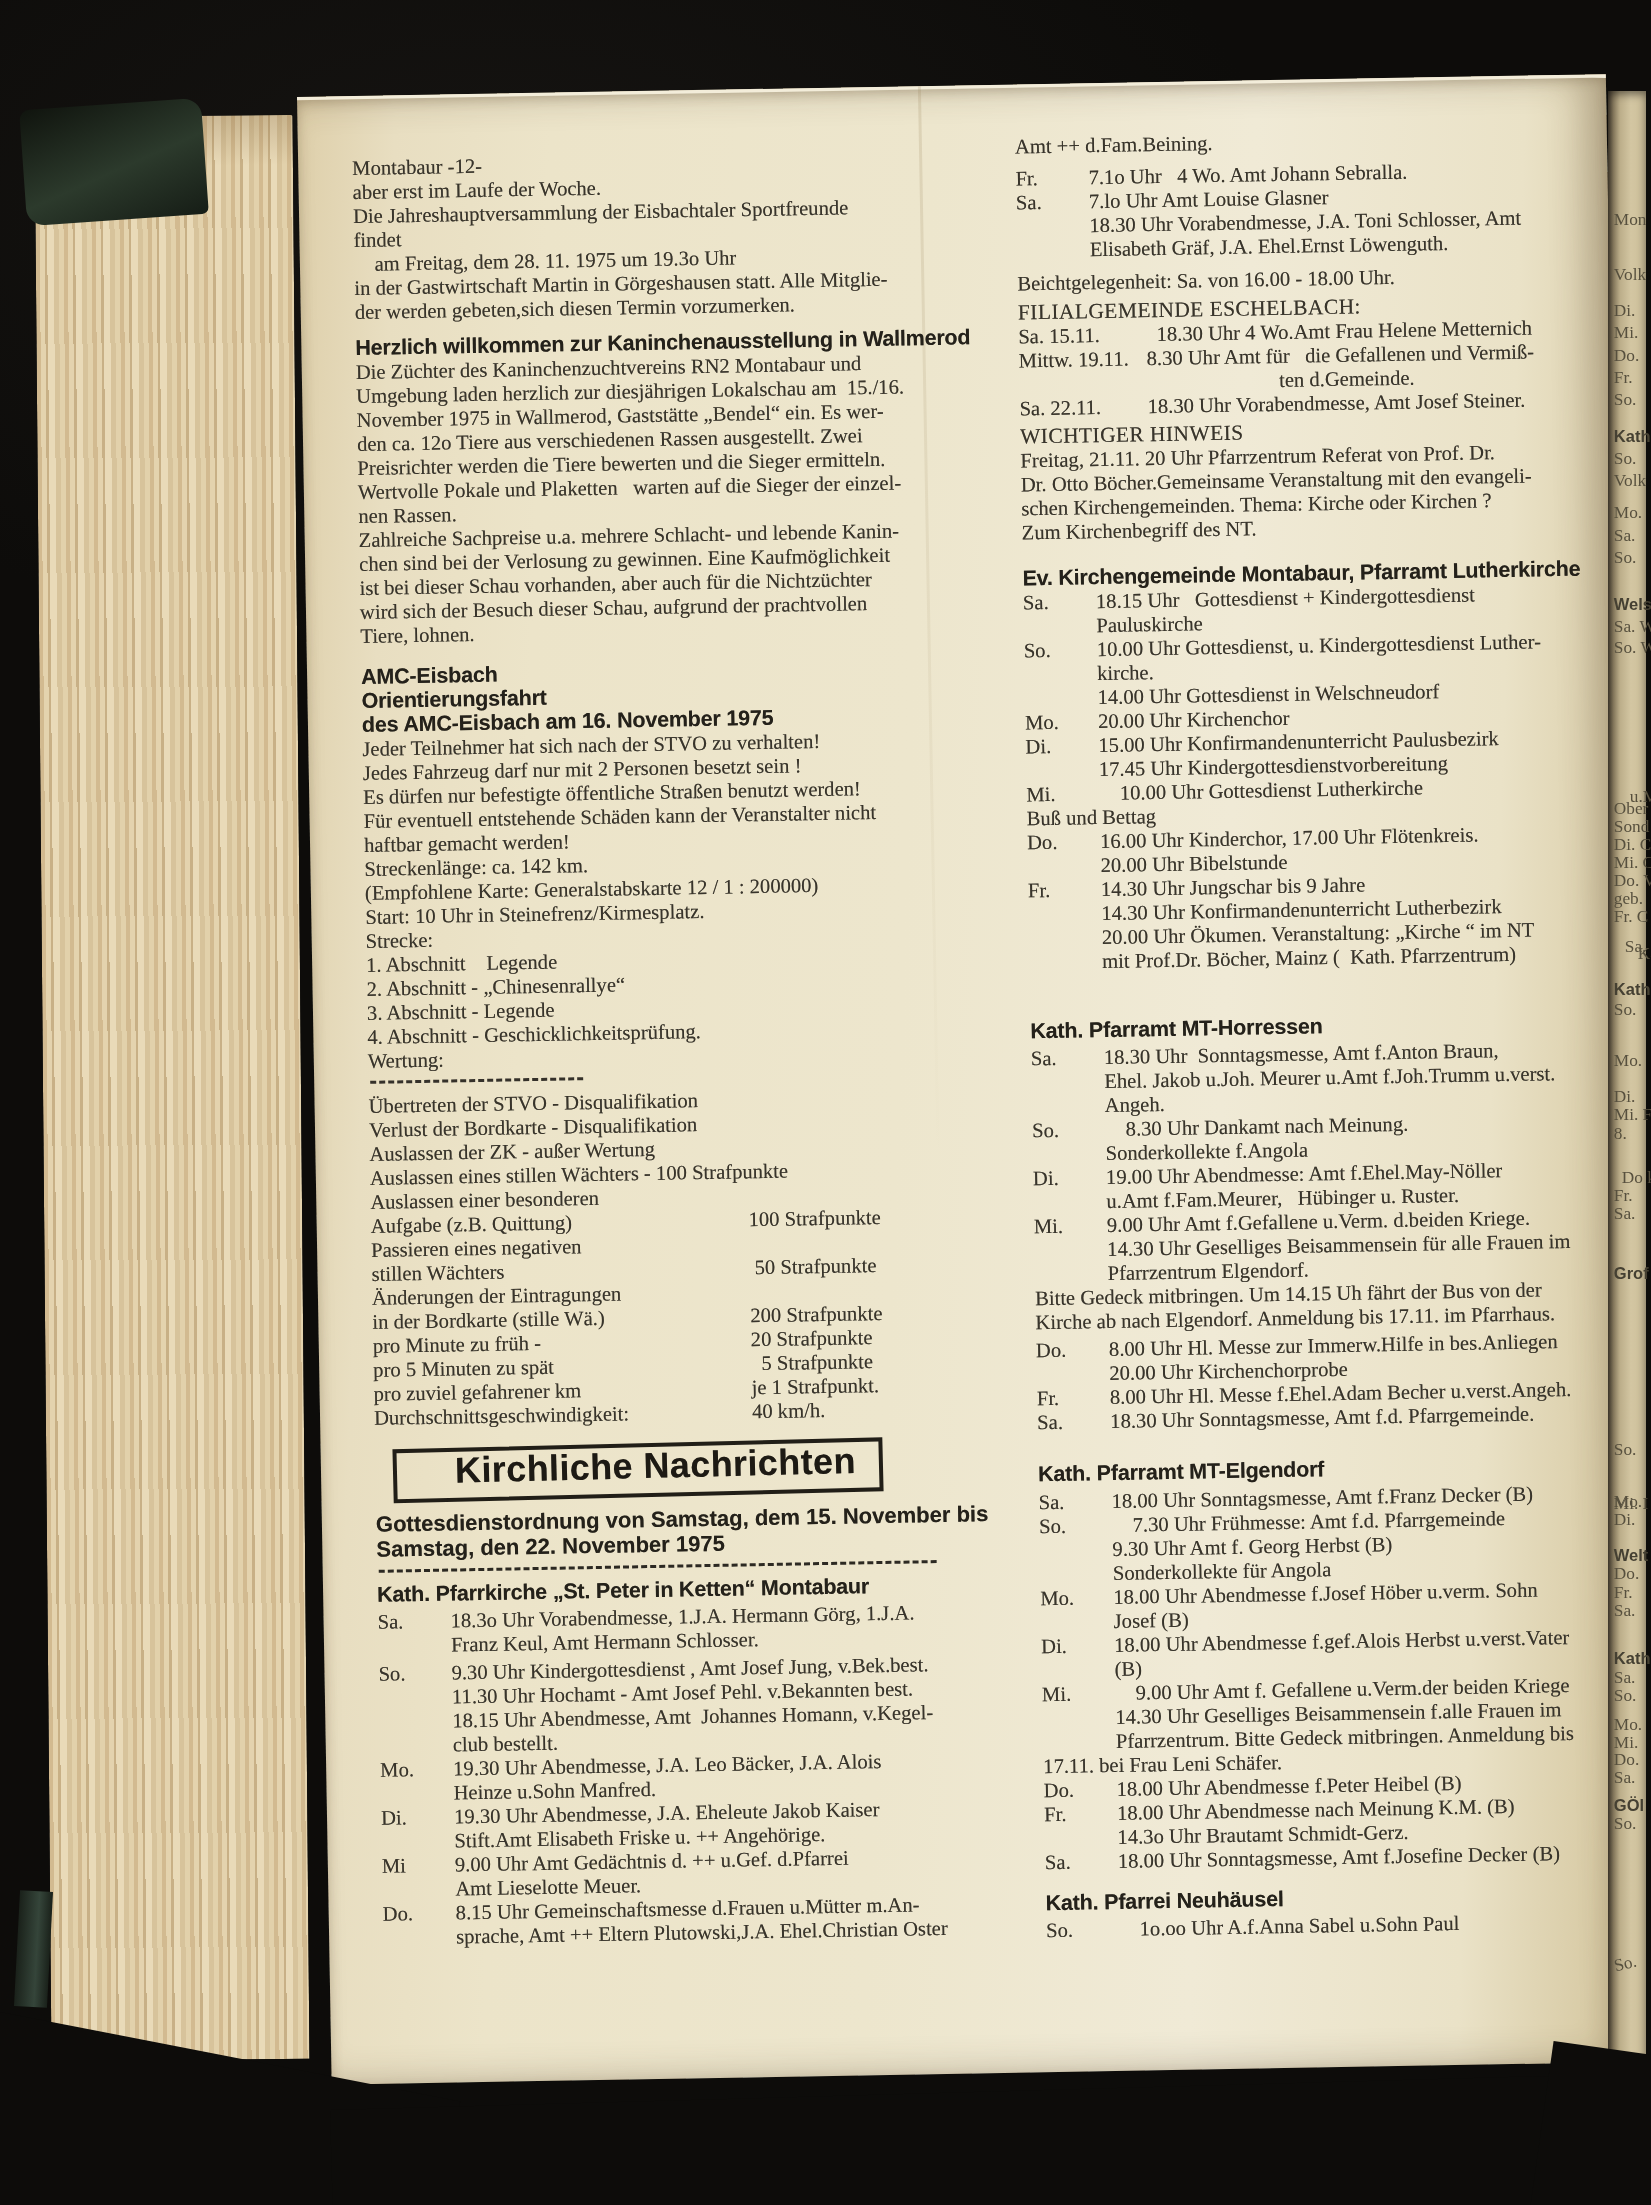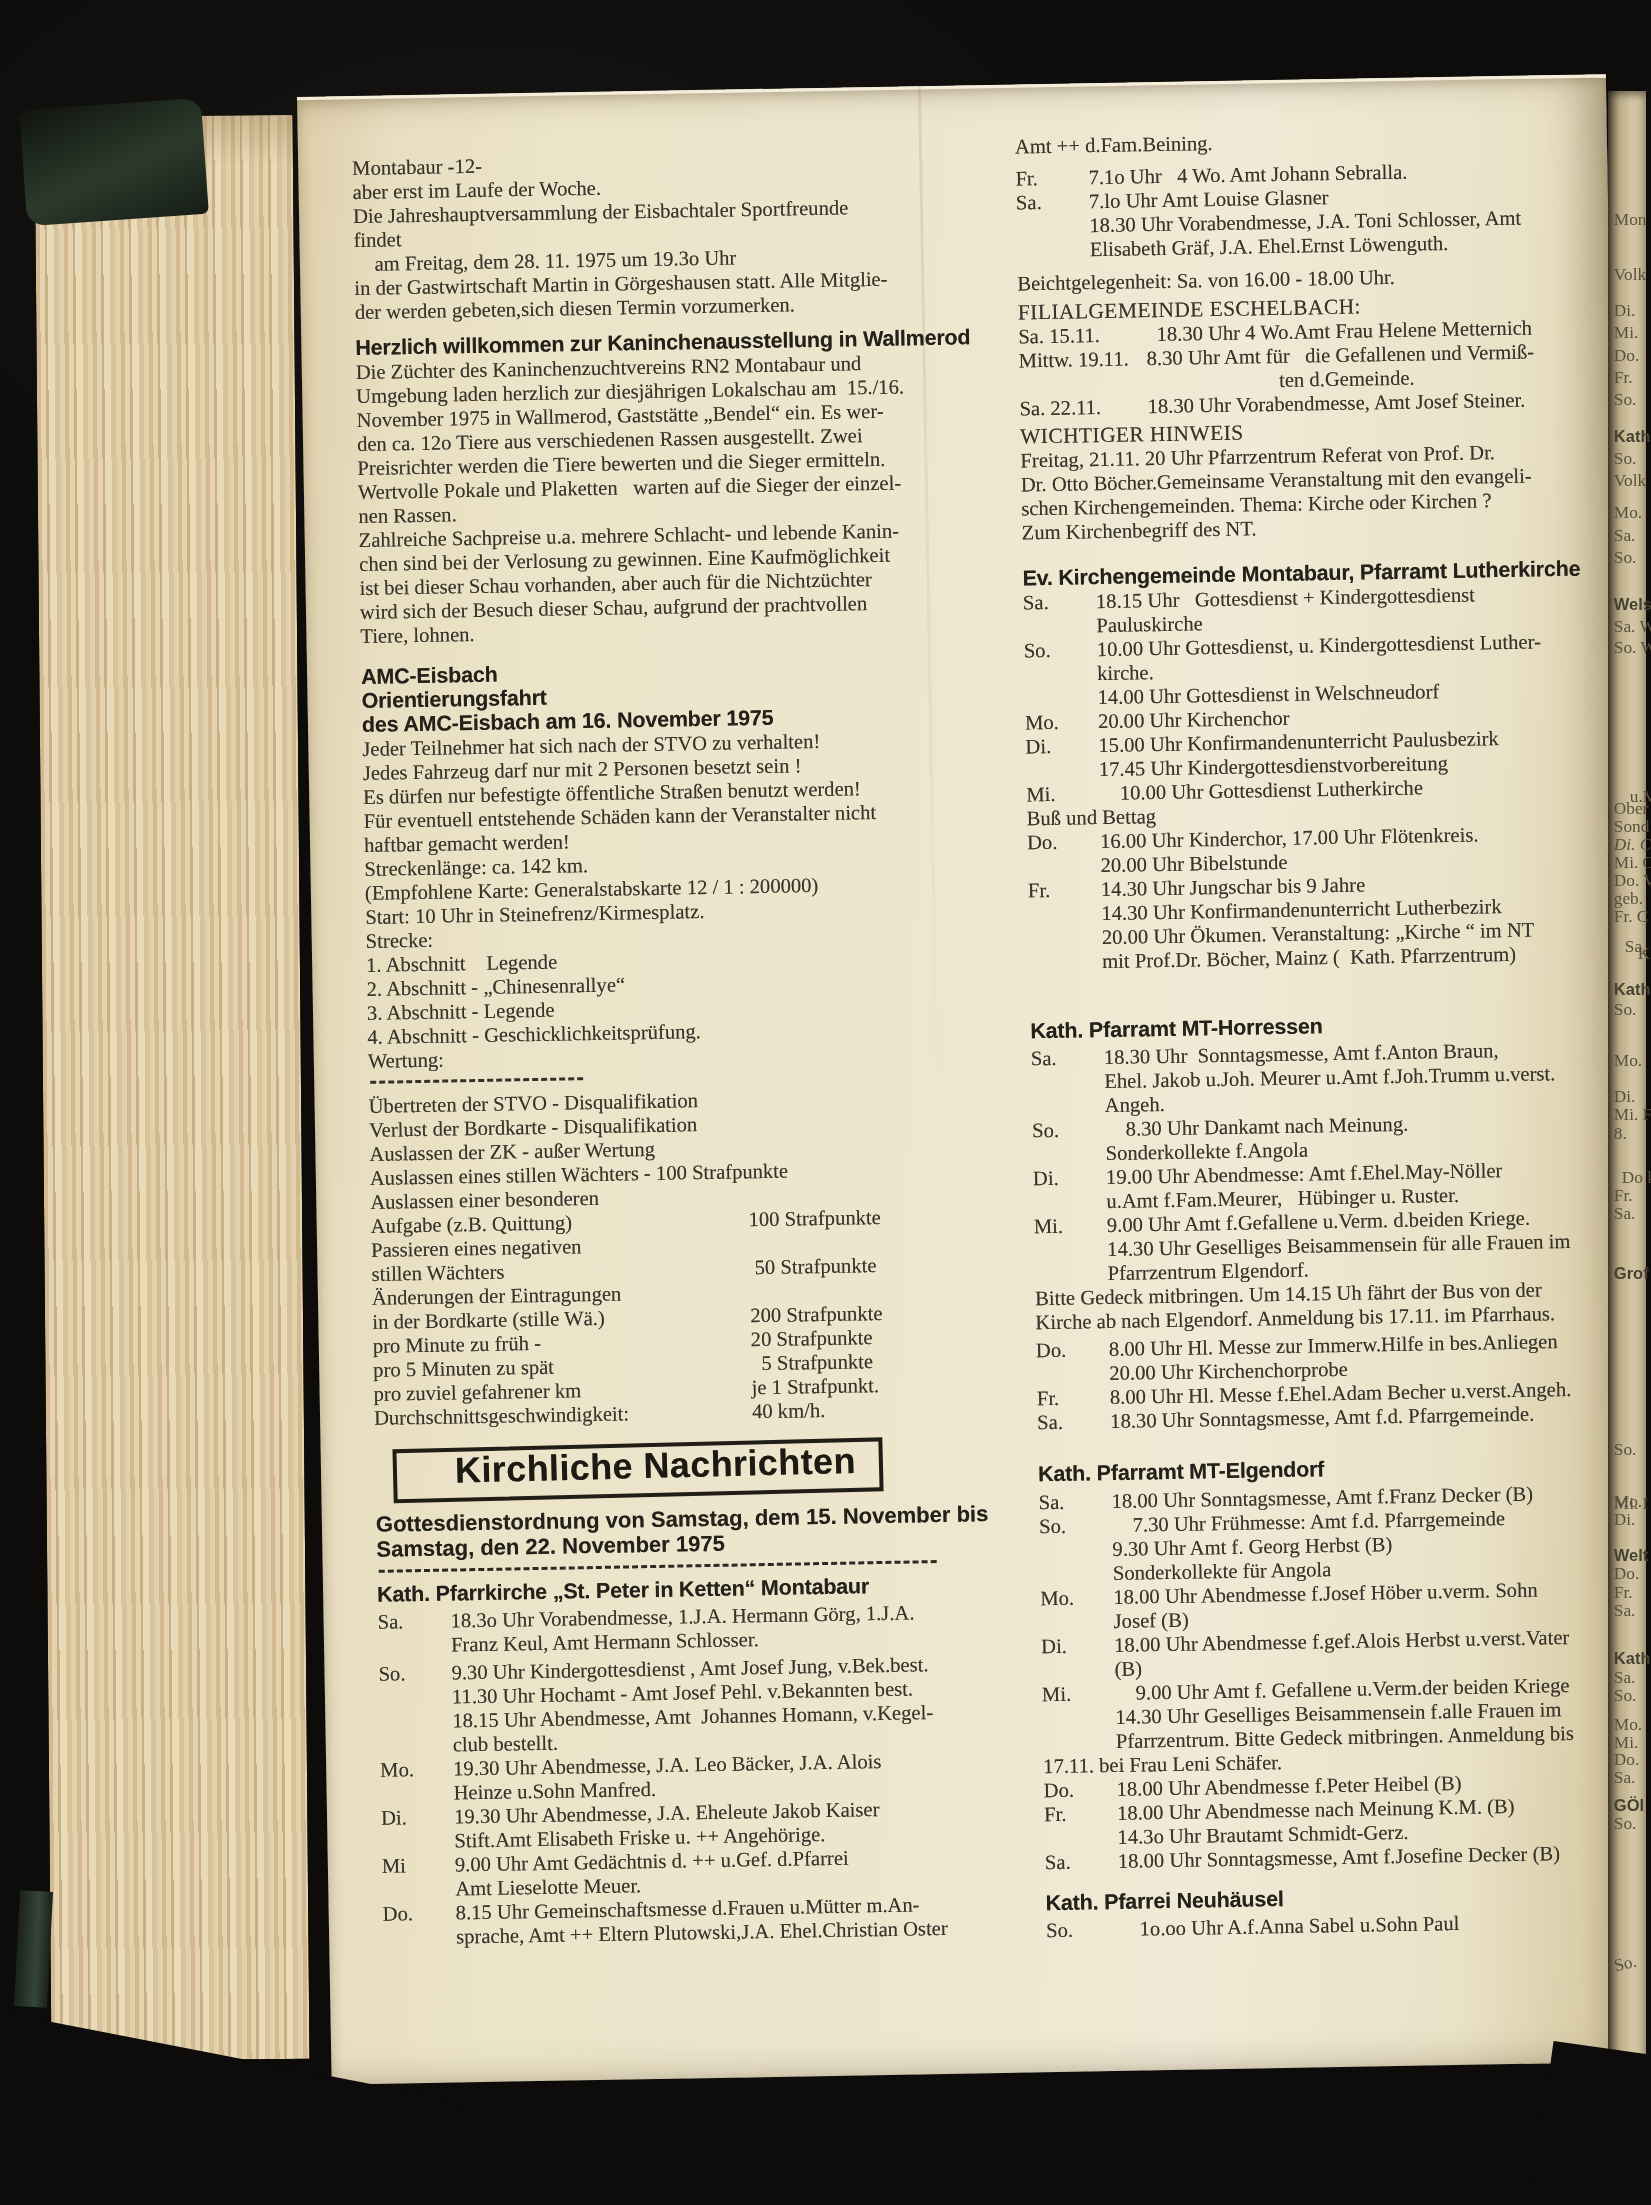--- a/index.html
+++ b/index.html
@@ -634,21 +634,21 @@
         <div class="edge-frag" style="top: 472px;">Volk</div>
         <div class="edge-frag" style="top: 504px;">Mo.</div>
         <div class="edge-frag" style="top: 527px;">Sa.</div>
         <div class="edge-frag" style="top: 549px;">So.</div>
         <div class="edge-frag b" style="top: 596px;">Wels</div>
         <div class="edge-frag" style="top: 618px;">Sa. W</div>
         <div class="edge-frag" style="top: 639px;">So. W</div>
         <div class="edge-frag" style="top: 788px; padding-left: 16px;">u.Mü</div>
         <div class="edge-frag" style="top: 800px;">Ober</div>
         <div class="edge-frag" style="top: 818px;">Sond</div>
-        <div class="edge-frag" style="top: 836px; font-style: italic;">Di. C</div>
+        <div class="edge-frag" style="top: 836px;">Di. C</div>
         <div class="edge-frag" style="top: 854px;">Mi. C</div>
         <div class="edge-frag" style="top: 872px;">Do. V</div>
         <div class="edge-frag" style="top: 890px;">geb.</div>
         <div class="edge-frag" style="top: 908px;">Fr. C</div>
         <div class="edge-frag" style="top: 938px; margin-left: 11px;">Sa. C</div>
         <div class="edge-frag" style="top: 945px; margin-left: 24px;">Kam</div>
         <div class="edge-frag b" style="top: 981px;">Kath</div>
         <div class="edge-frag" style="top: 1001px;">So.</div>
         <div class="edge-frag" style="top: 1052px;">Mo.</div>
         <div class="edge-frag" style="top: 1088px;">Di.</div>

